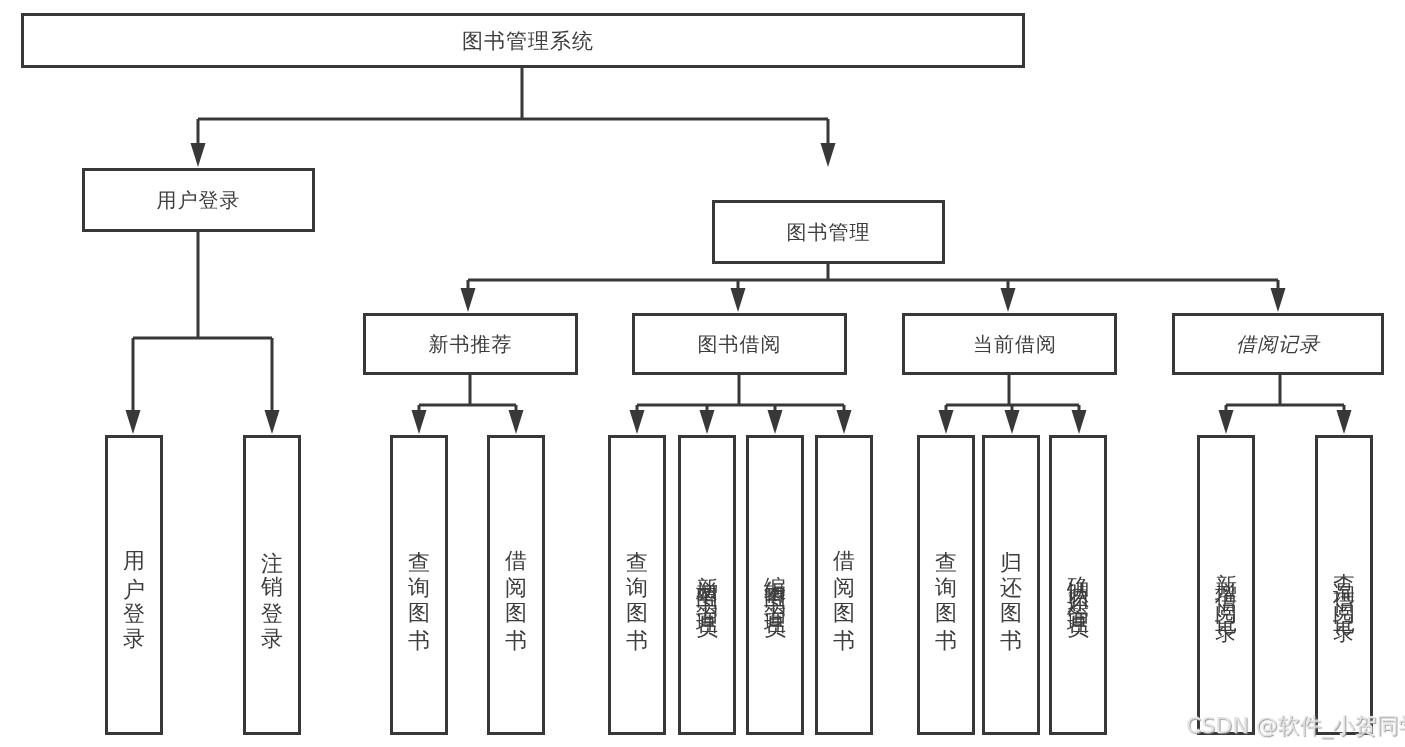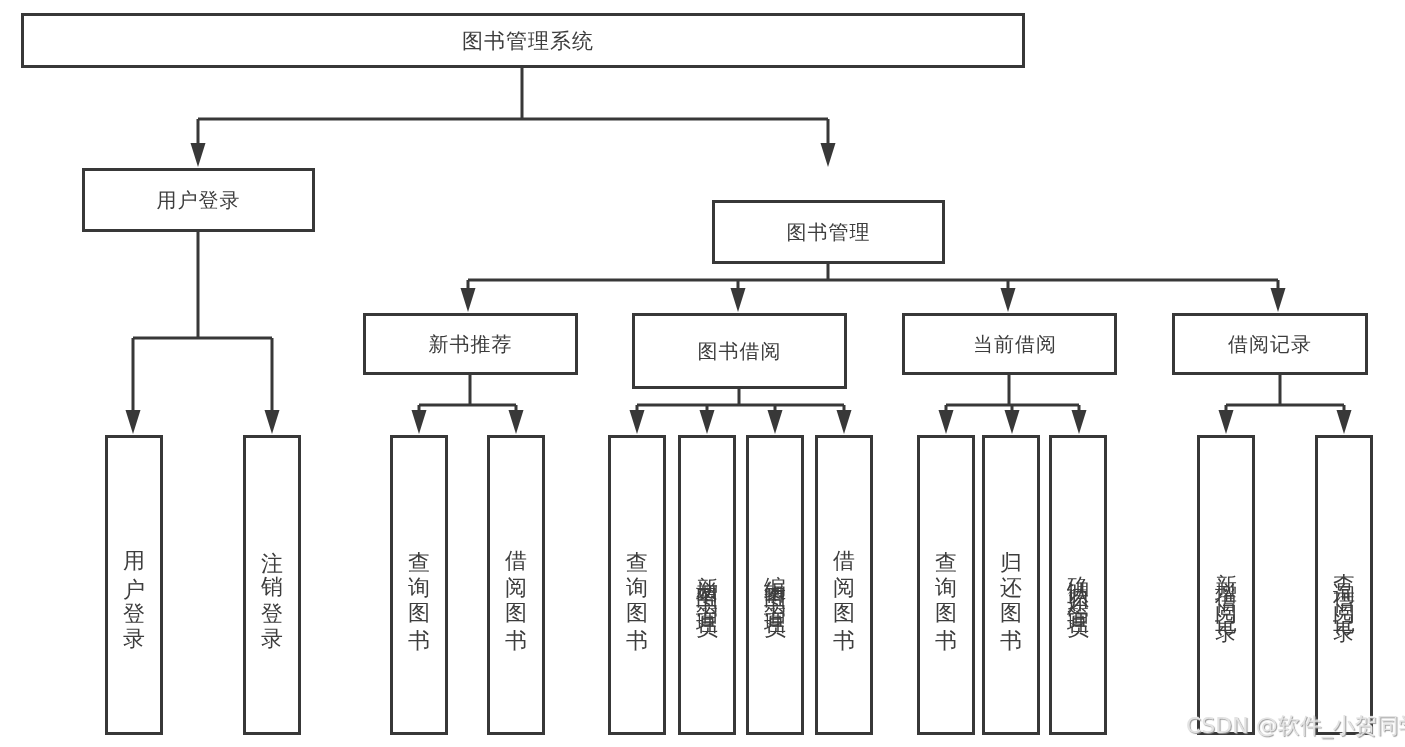--- a/index.html
+++ b/index.html
@@ -108,27 +108,27 @@
   <div class="node lvl-node" style="left:82px; top:168px; width:233px; height:64px;">
     <span>用户登录</span>
   </div>
   <div class="node lvl-node" style="left:712px; top:168px; width:233px; height:64px;margin-top:32px;">
     <span>图书管理</span>
   </div>
 
   <div class="node lvl-node" style="left:363px; top:313px; width:215px; height:62px;">
     <span>新书推荐</span>
   </div>
-  <div class="node lvl-node" style="left:632px; top:313px; width:215px; height:76px;">
+  <div class="node lvl-node" style="left:632px; top:313px; width:215px; height:62px;">
     <span>图书借阅</span>
   </div>
   <div class="node lvl-node" style="left:902px; top:313px; width:215px; height:62px;padding-left:11px;">
     <span>当前借阅</span>
   </div>
-  <div class="node lvl-node" style="left:1172px; top:313px; width:196px; height:62px;">
+  <div class="node lvl-node" style="left:1172px; top:313px; width:212px; height:62px;font-style:italic;">
     <span>借阅记录</span>
   </div>
 
   <div class="node leaf-node sp-lg" style="left:105px; top:435px; width:58px; height:300px;">
     <span class="vtext">用户登录</span>
   </div>
   <div class="node leaf-node sp-lg" style="left:243px; top:435px; width:58px; height:300px;">
     <span class="vtext">注销登录</span>
   </div>
   <div class="node leaf-node sp-lg" style="left:390px; top:435px; width:58px; height:300px;">

